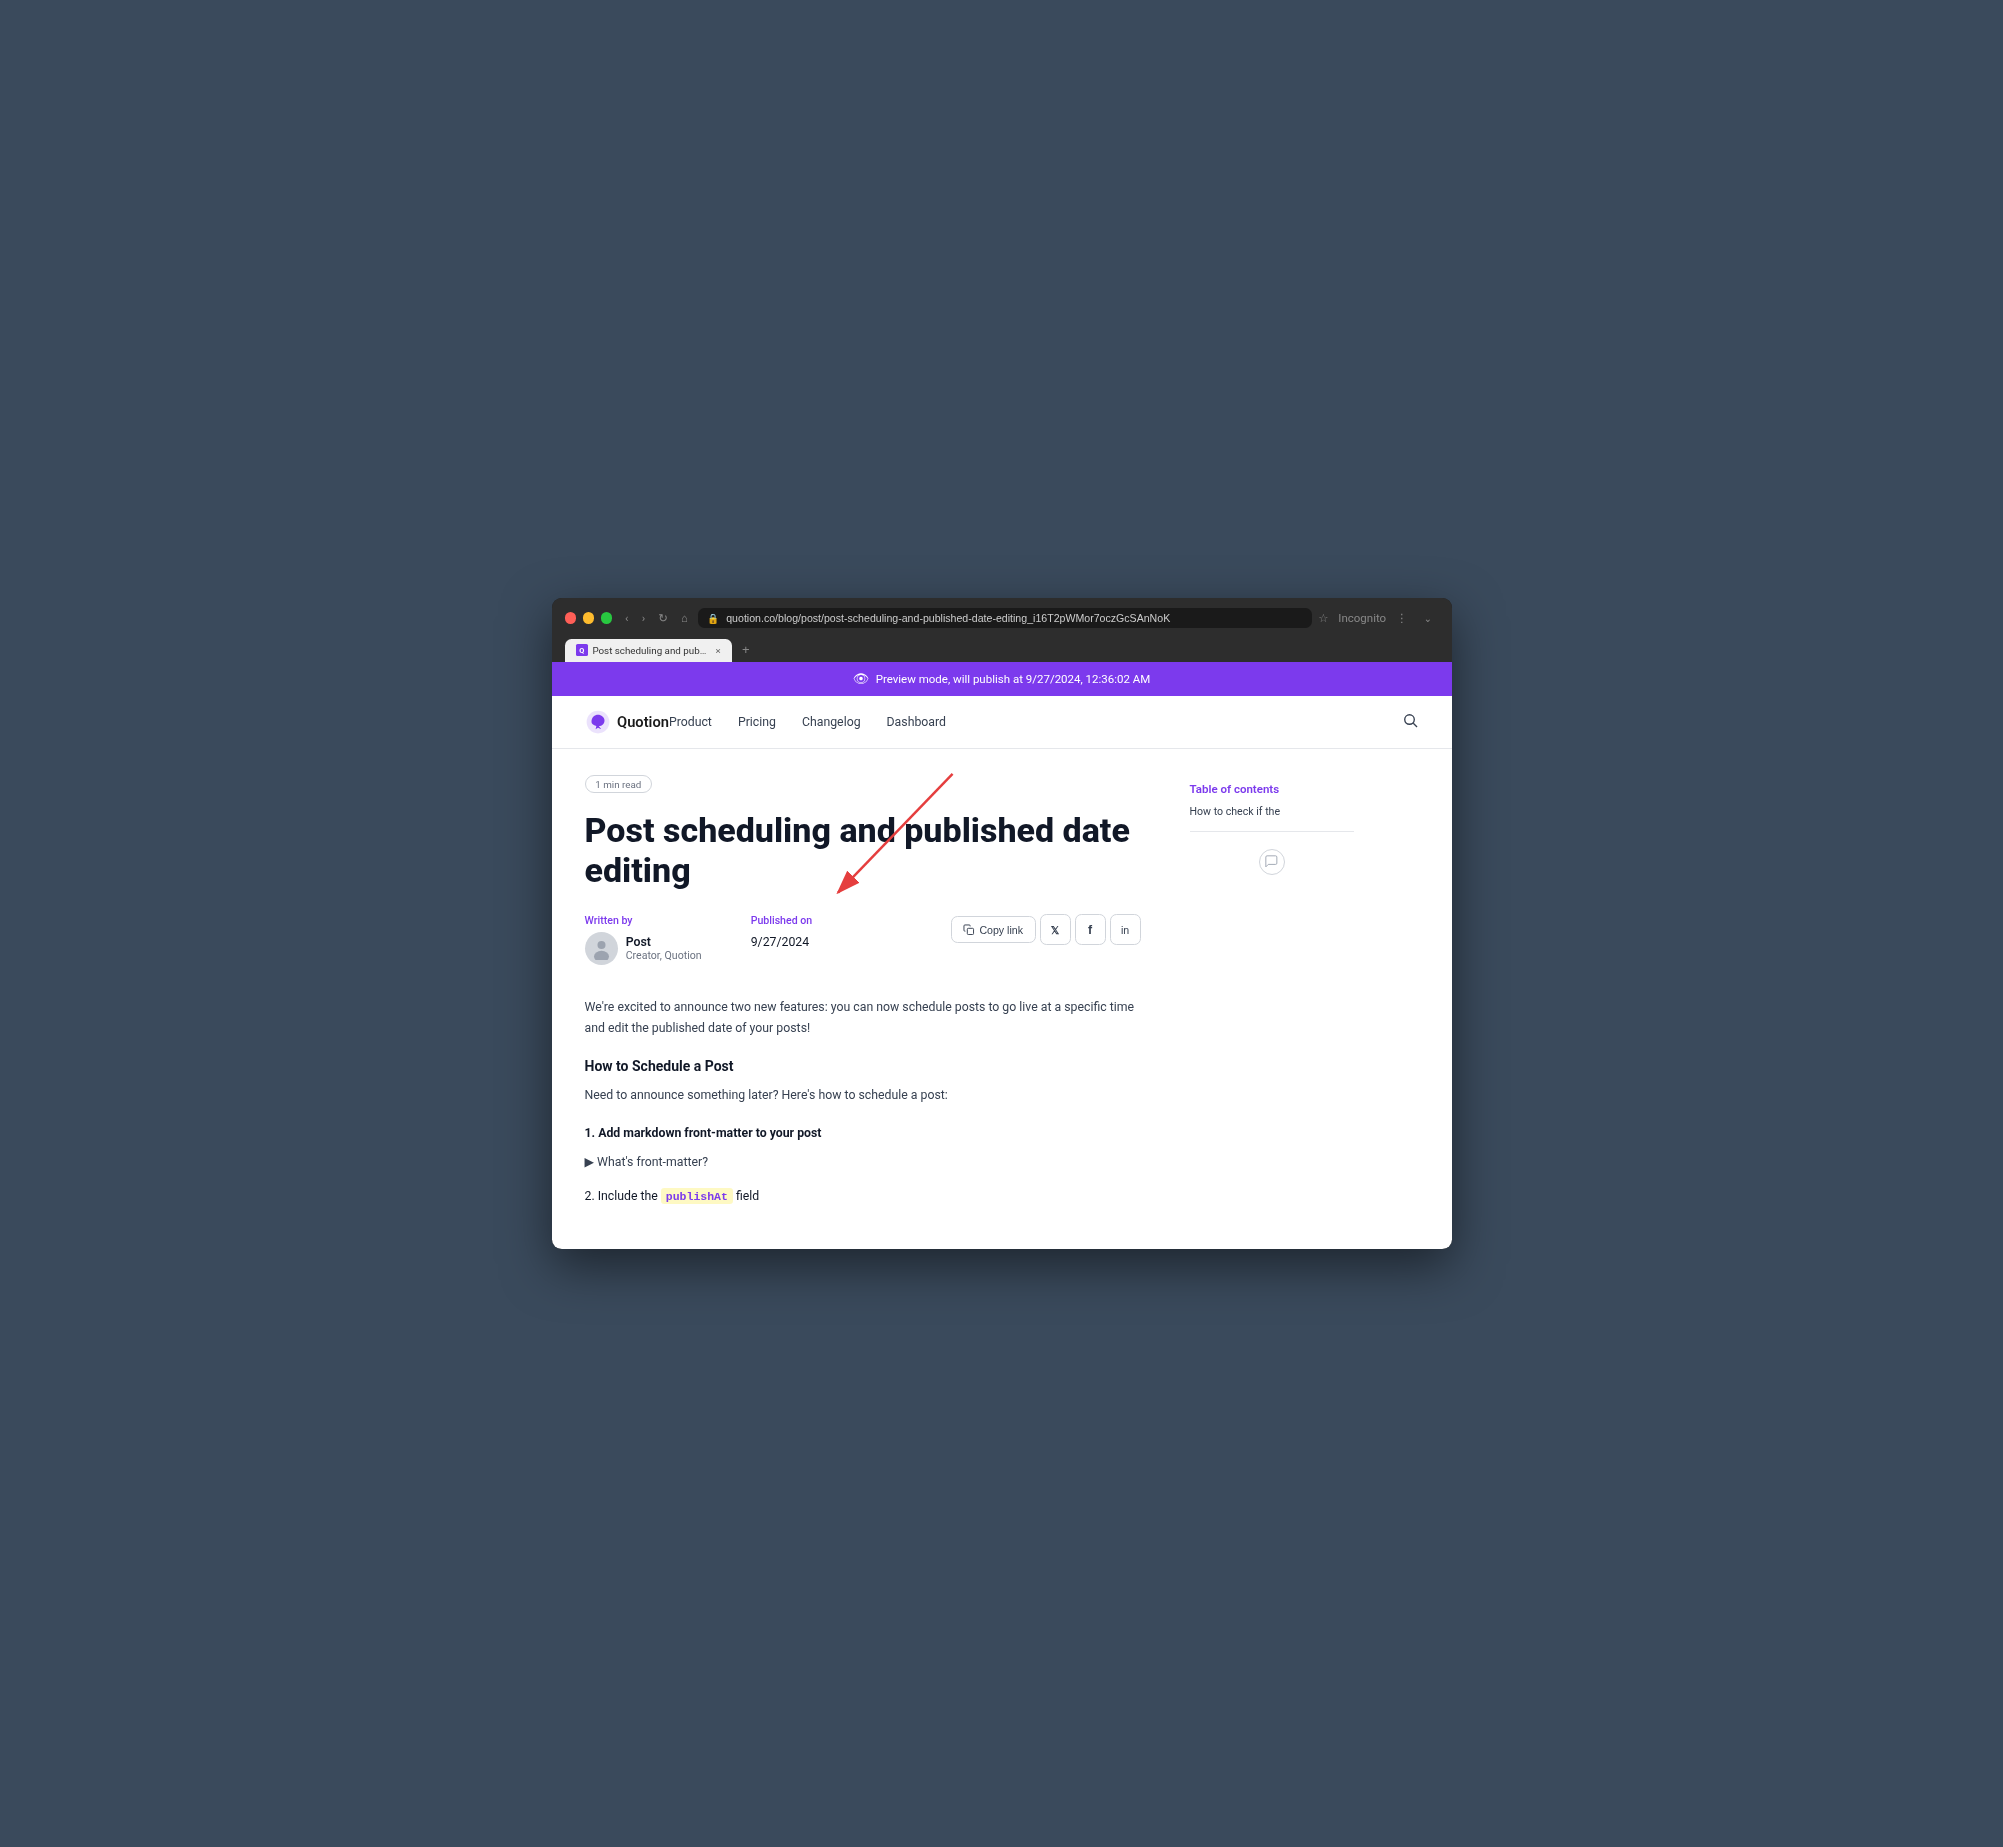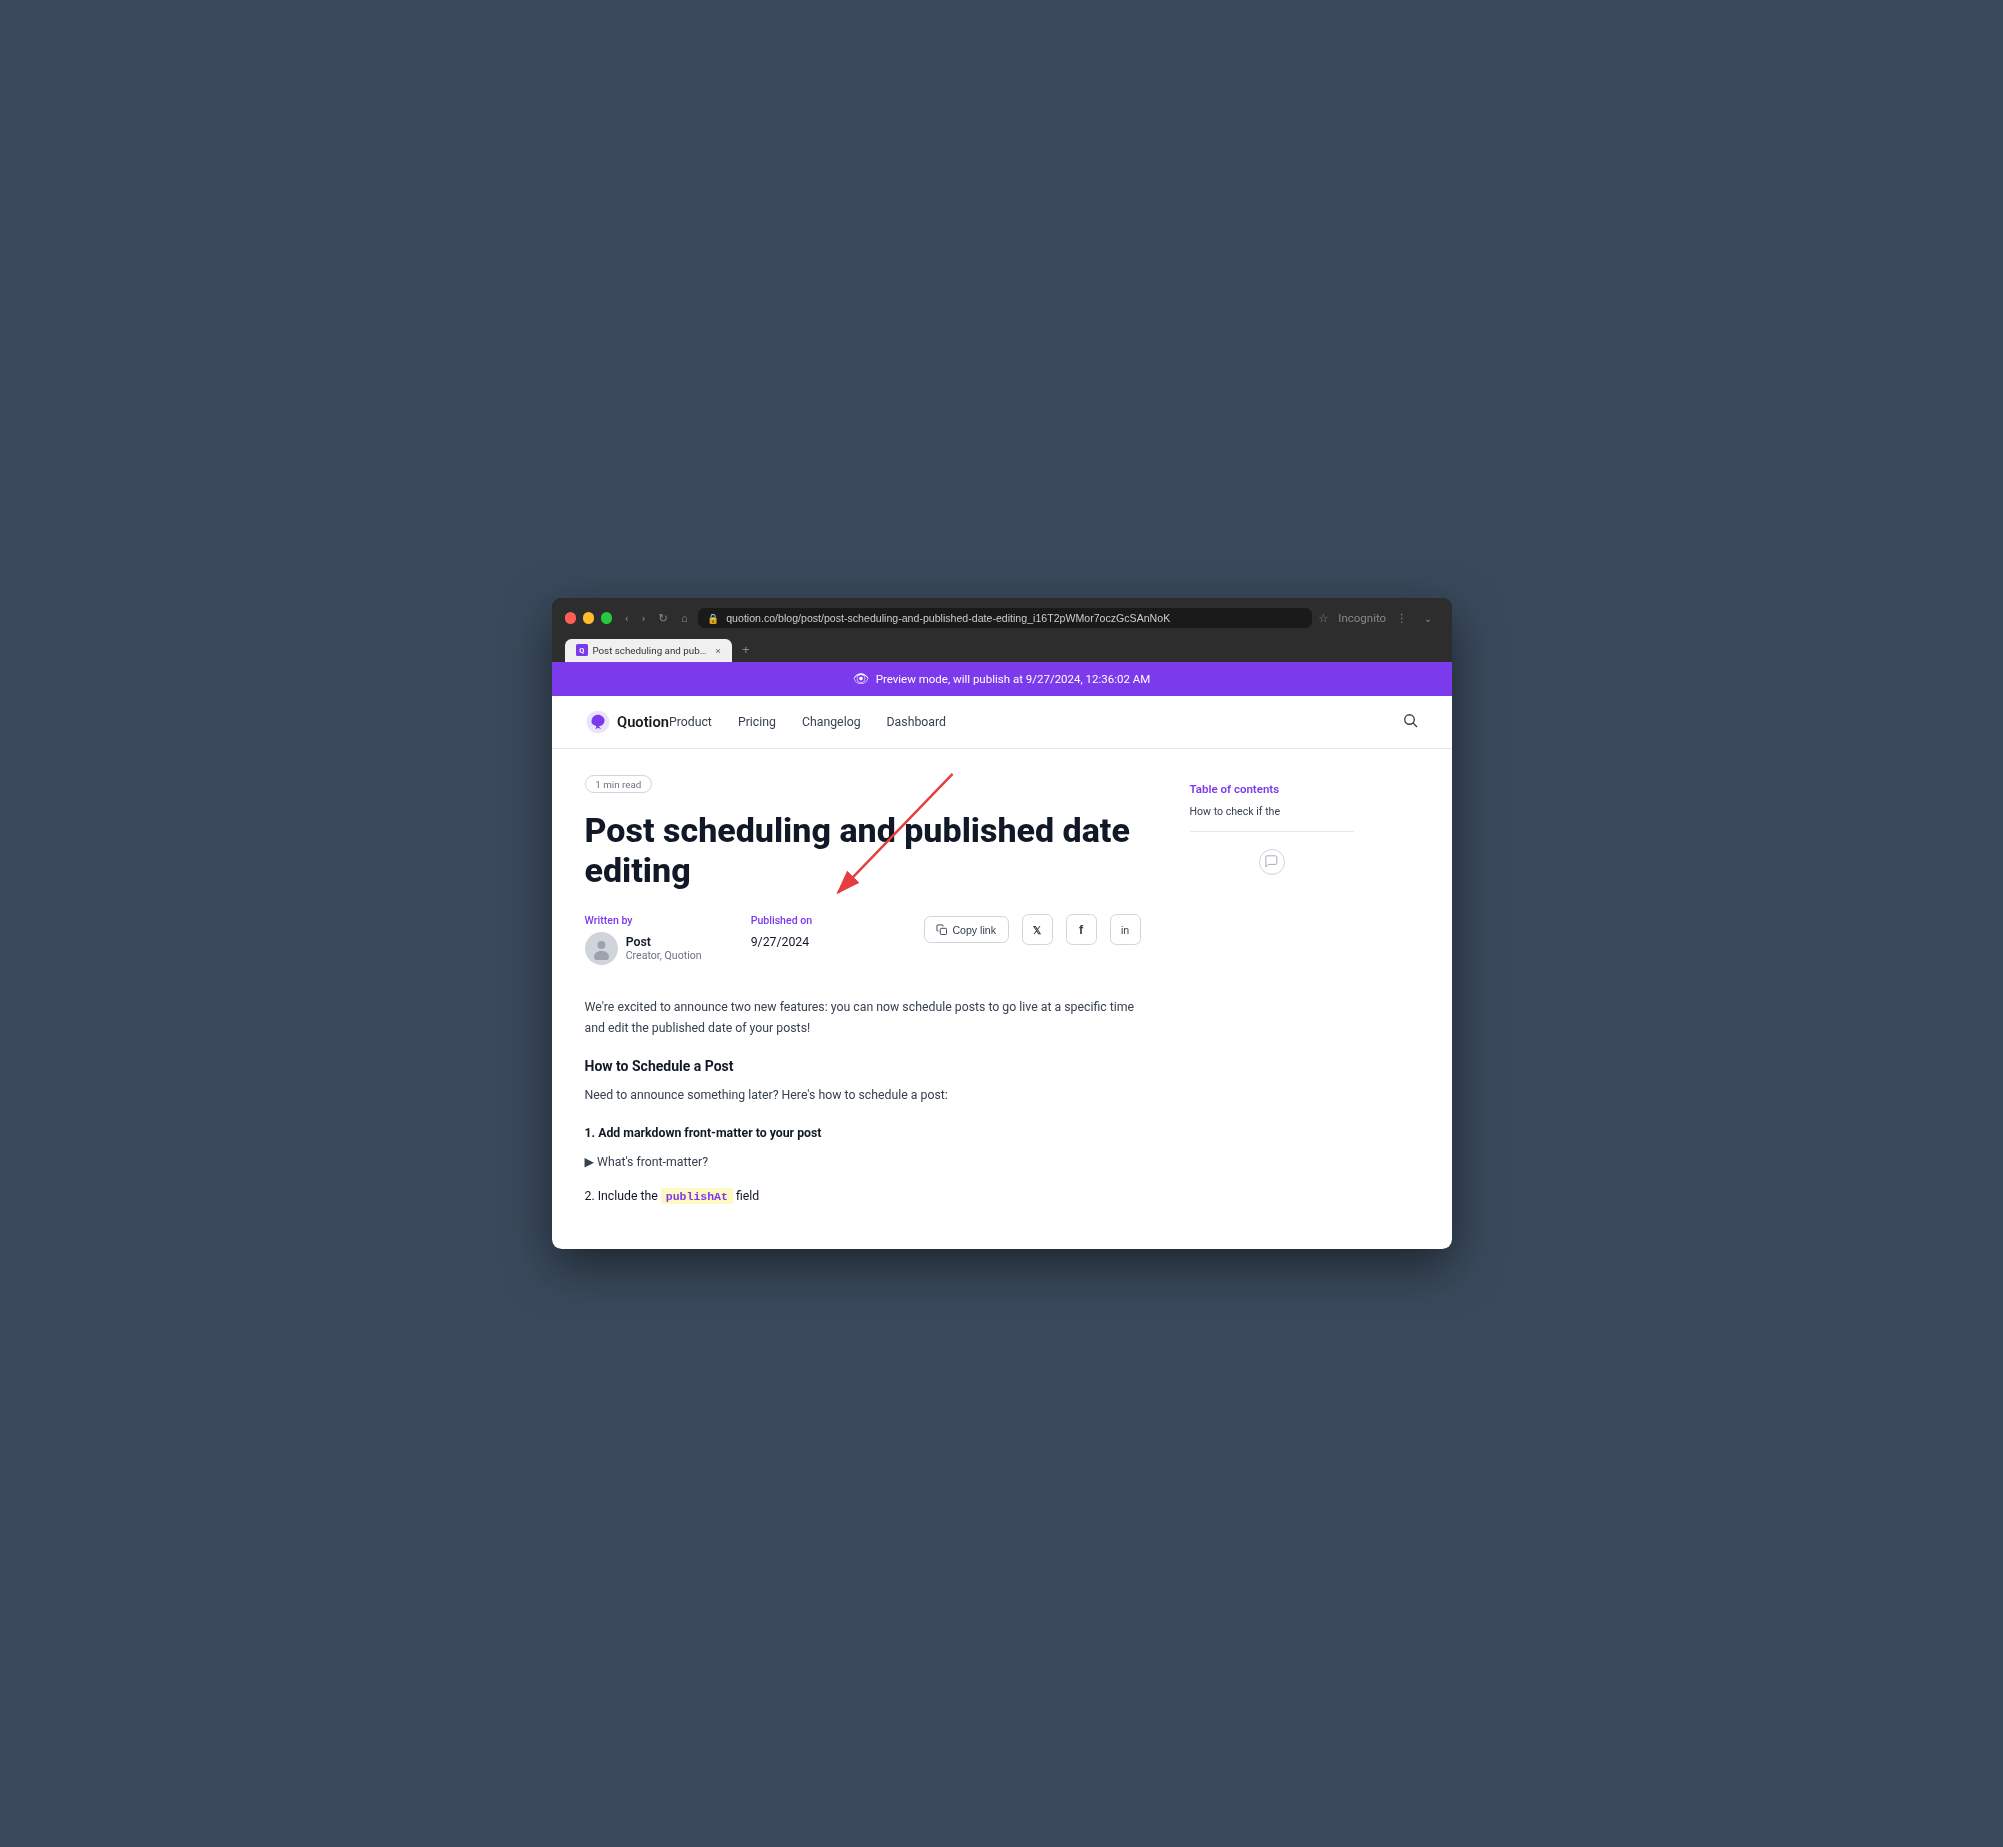--- a/index.html
+++ b/index.html
@@ -304,21 +304,21 @@
 
     .published-date {
       font-size: 12.3px;
       color: #111827;
       padding-top: 3.3px;
     }
 
     .share-buttons {
       display: flex;
       align-items: center;
-      gap: 13px;
+      gap: 4px;
       margin-left: auto;
     }
 
     .share-btn {
       display: flex;
       align-items: center;
       gap: 4.9px;
       padding: 6.5px 11.5px;
       border: 0.8px solid #d1d5db;
       border-radius: 6.5px;

